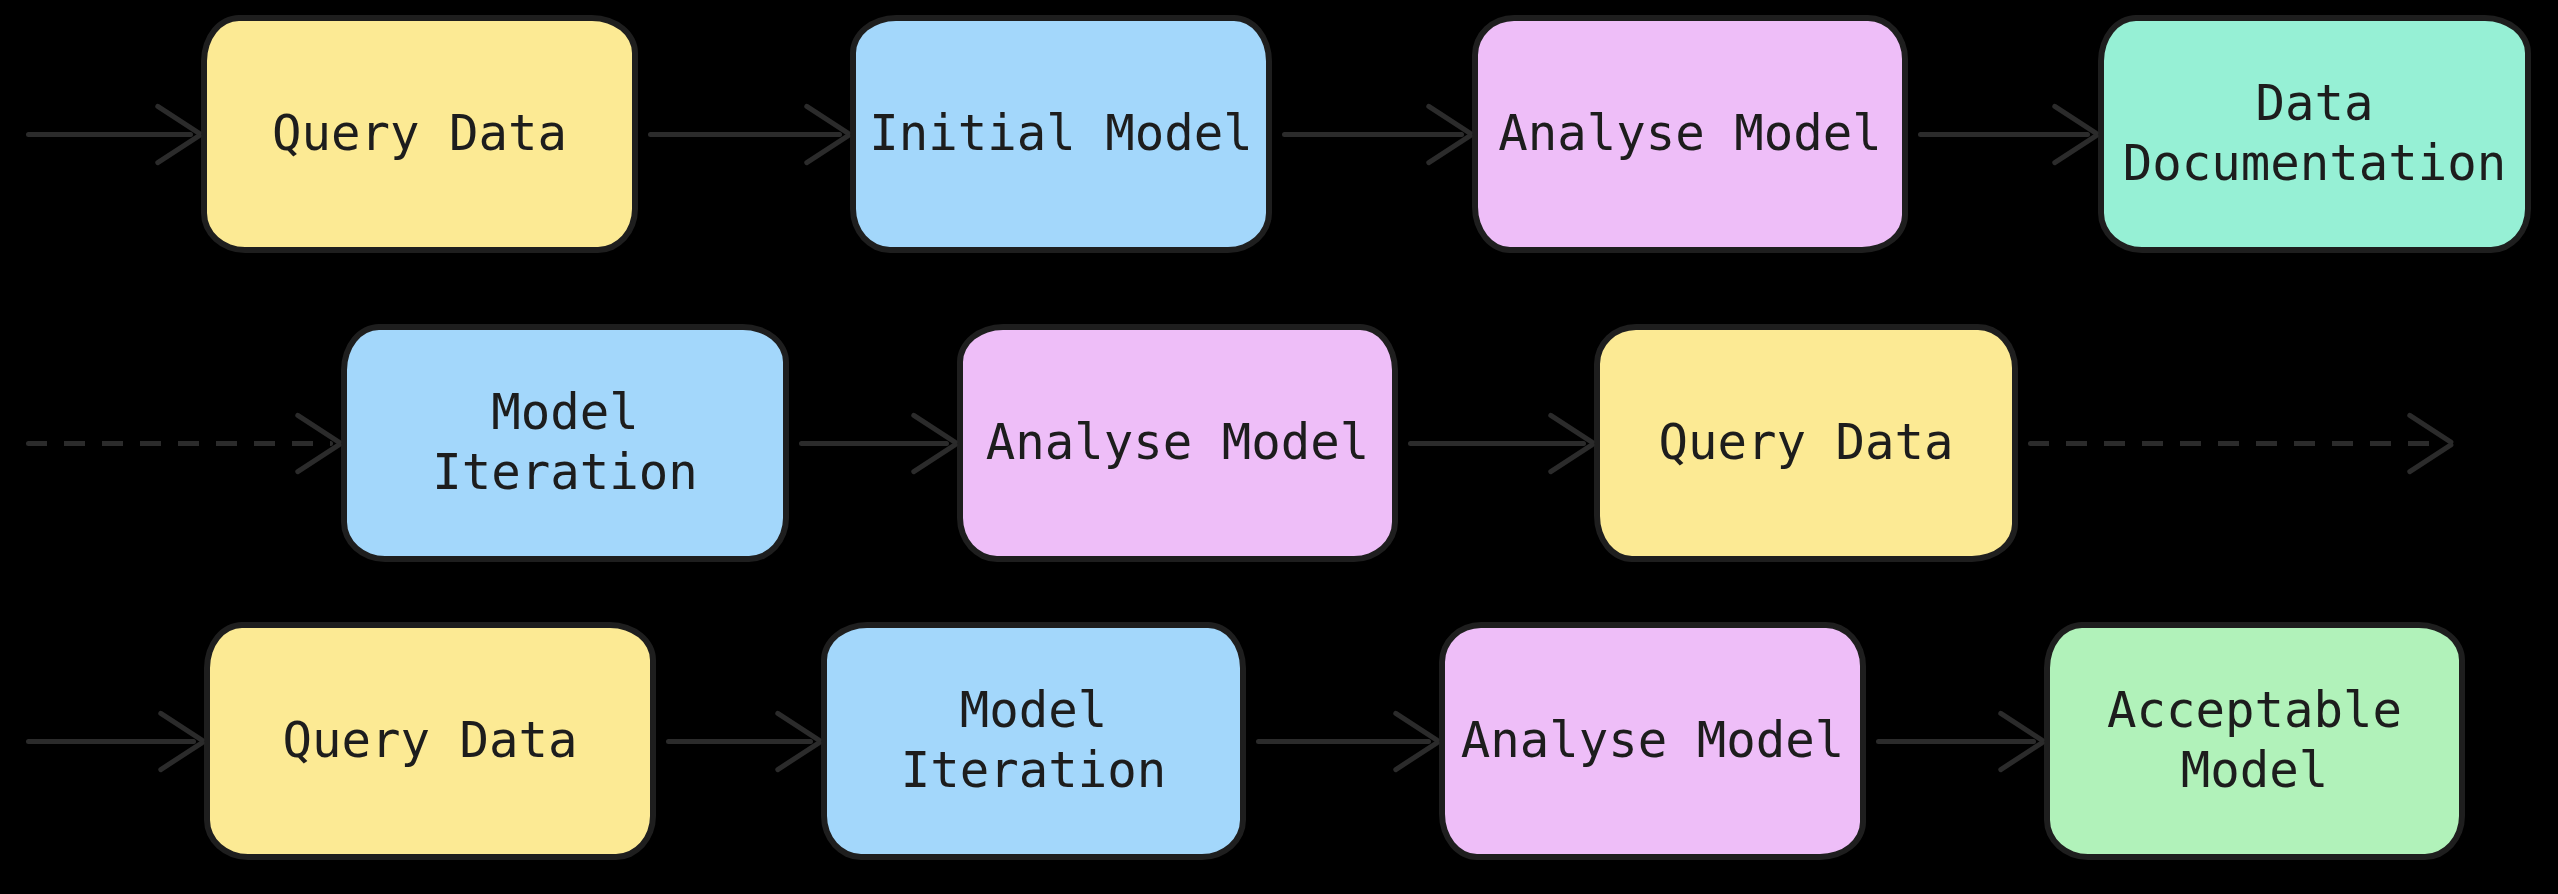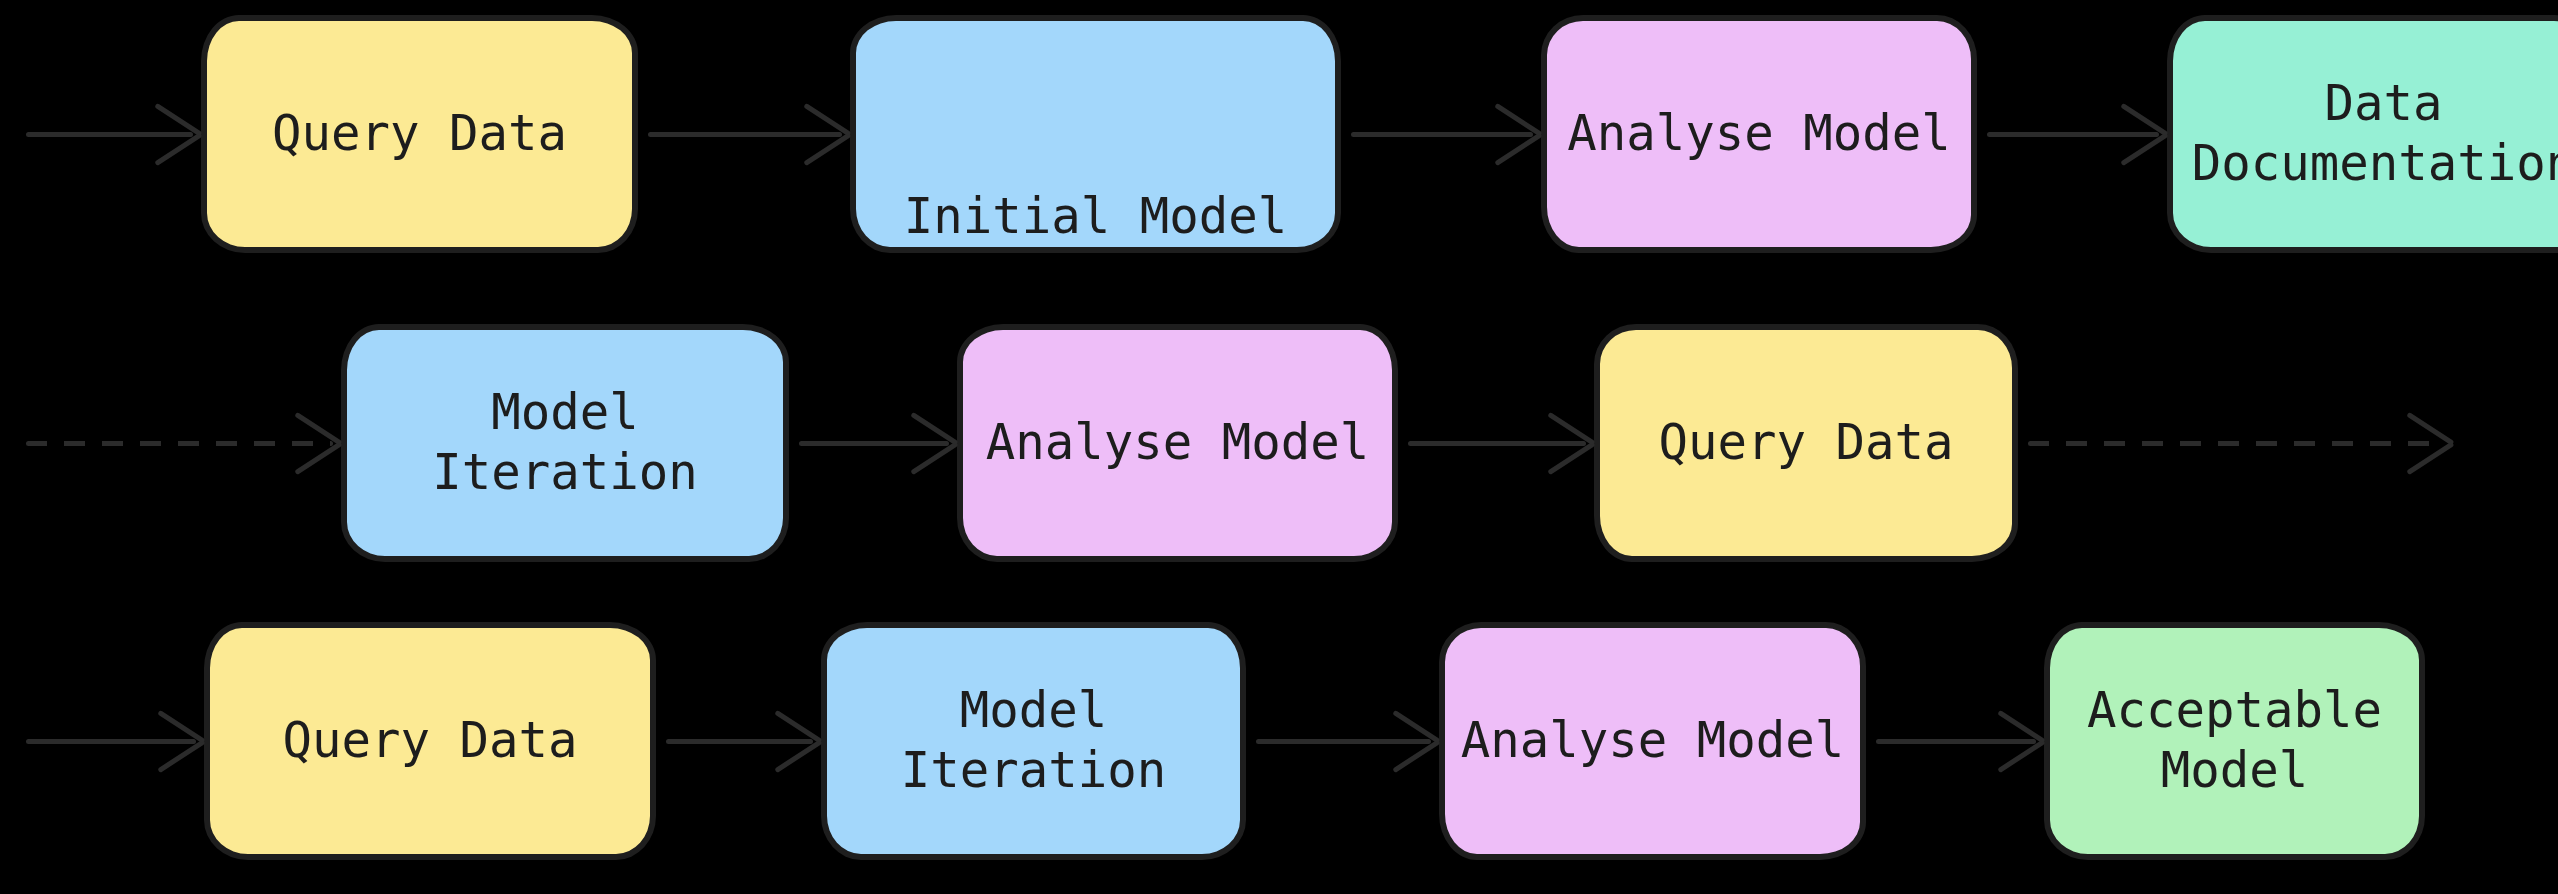--- a/index.html
+++ b/index.html
@@ -95,21 +95,21 @@
         <i class="hb down"></i>
       </div>
       <div class="node r1" style="width: 437px; background: rgb(252, 234, 148);">
         <span class="node-label">Query Data</span>
       </div>
       <div class="arrow solid" style="width: 212px;">
         <i class="shaft"></i>
         <i class="hb up"></i>
         <i class="hb down"></i>
       </div>
-      <div class="node r0" style="width: 491px; background: rgb(163, 215, 251); align-items: flex-end;">
+      <div class="node r0" style="width: 422px; background: rgb(163, 215, 251);">
         <span class="node-label">Initial Model</span>
       </div>
       <div class="arrow solid" style="width: 200px;">
         <i class="shaft"></i>
         <i class="hb up"></i>
         <i class="hb down"></i>
       </div>
       <div class="node r2" style="width: 436px; background: rgb(238, 190, 248);">
         <span class="node-label">Analyse Model</span>
       </div>
@@ -179,18 +179,18 @@
         <i class="hb down"></i>
       </div>
       <div class="node r2" style="width: 427px; background: rgb(238, 190, 248);">
         <span class="node-label">Analyse Model</span>
       </div>
       <div class="arrow solid" style="width: 178px;">
         <i class="shaft"></i>
         <i class="hb up"></i>
         <i class="hb down"></i>
       </div>
-      <div class="node r1" style="width: 381px; background: rgb(177, 242, 186);">
+      <div class="node r1" style="width: 421px; background: rgb(177, 242, 186);">
         <span class="node-label">Acceptable
 Model</span>
       </div>
     </div>
   </div>
 
 </body></html>

